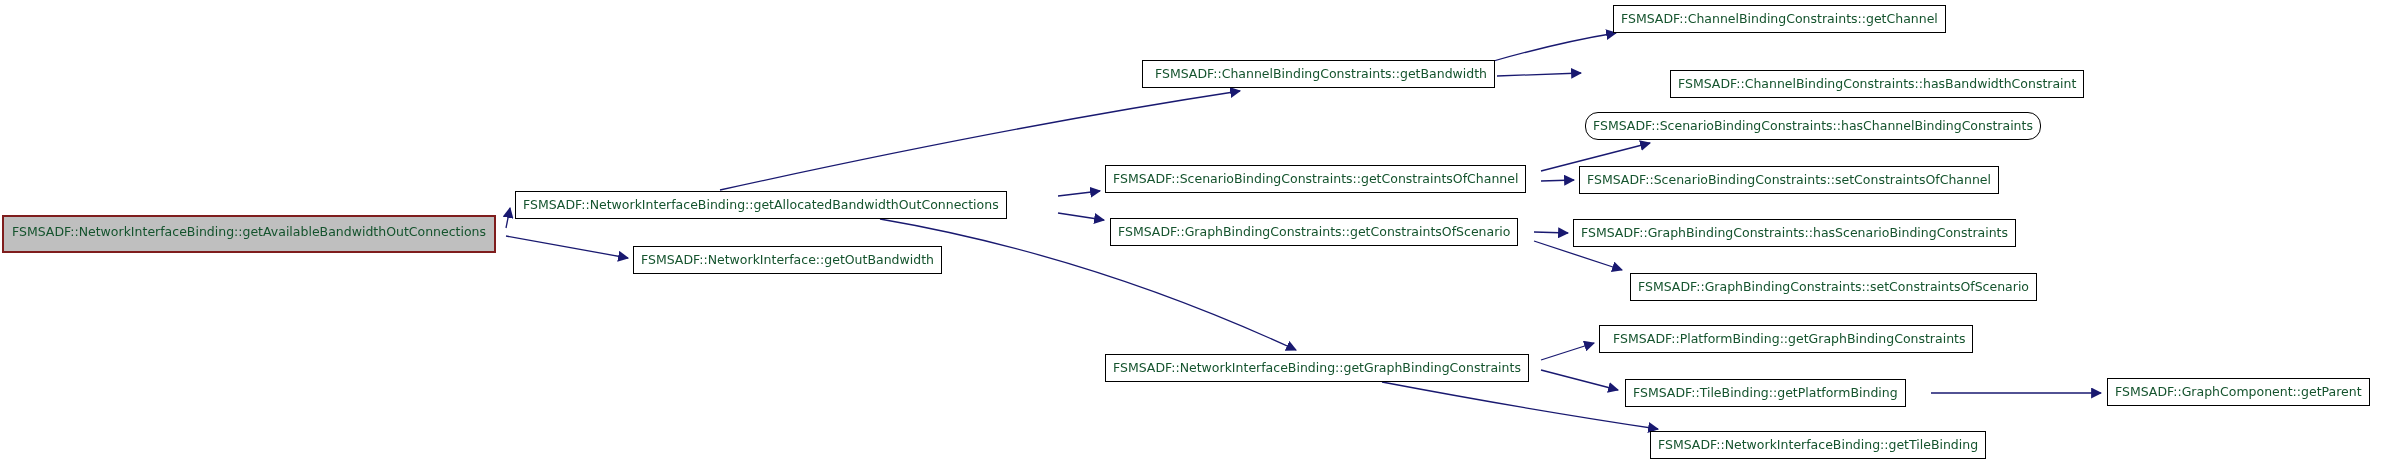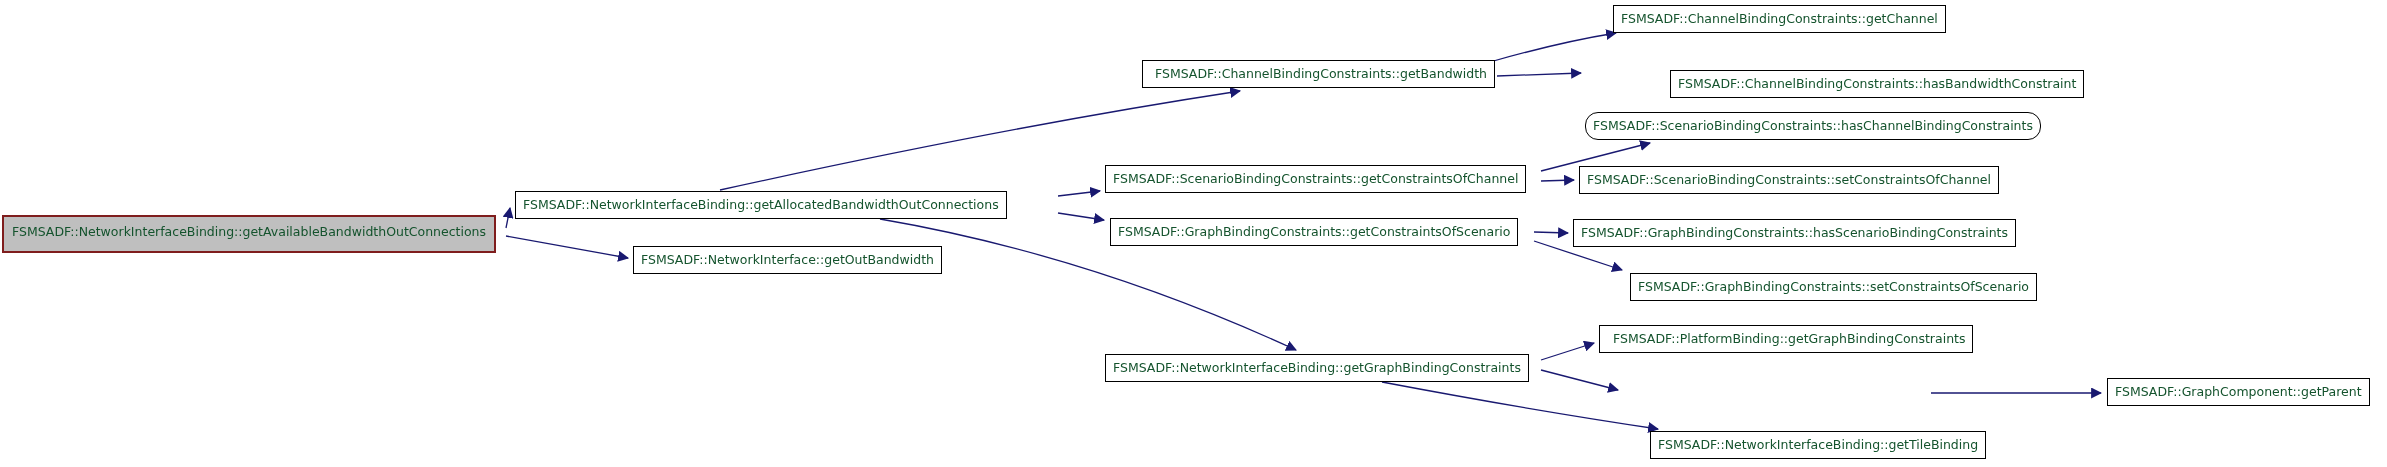--- a/index.html
+++ b/index.html
@@ -84,16 +84,17 @@
   <div class="node" style="left:1105px; top:165px;">FSMSADF::ScenarioBindingConstraints::getConstraintsOfChannel</div>
   <div class="node" style="left:1110px; top:218px;">FSMSADF::GraphBindingConstraints::getConstraintsOfScenario</div>
   <div class="node" style="left:1105px; top:354px;">FSMSADF::NetworkInterfaceBinding::getGraphBindingConstraints</div>
   <div class="node" style="left:1613px; top:5px;">FSMSADF::ChannelBindingConstraints::getChannel</div>
   <div class="node" style="left:1670px; top:59px;margin-top:11px;">FSMSADF::ChannelBindingConstraints::hasBandwidthConstraint</div>
   <div class="node" style="left:1585px; top:112px;border-radius:13px;">FSMSADF::ScenarioBindingConstraints::hasChannelBindingConstraints</div>
   <div class="node" style="left:1579px; top:166px;">FSMSADF::ScenarioBindingConstraints::setConstraintsOfChannel</div>
   <div class="node" style="left:1573px; top:219px;">FSMSADF::GraphBindingConstraints::hasScenarioBindingConstraints</div>
   <div class="node" style="left:1612px; top:273px;margin-left:18px;">FSMSADF::GraphBindingConstraints::setConstraintsOfScenario</div>
   <div class="node" style="left:1599px; top:325px;padding-left:13px;">FSMSADF::PlatformBinding::getGraphBindingConstraints</div>
+  <div class="node" style="left:1625px; top:379px;">FSMSADF::TileBinding::getPlatformBinding</div>
   <div class="node" style="left:2107px; top:378px;">FSMSADF::GraphComponent::getParent</div>
   <div class="node" style="left:1650px; top:431px;">FSMSADF::NetworkInterfaceBinding::getTileBinding</div>
 
 </div>
 
 </body></html>

